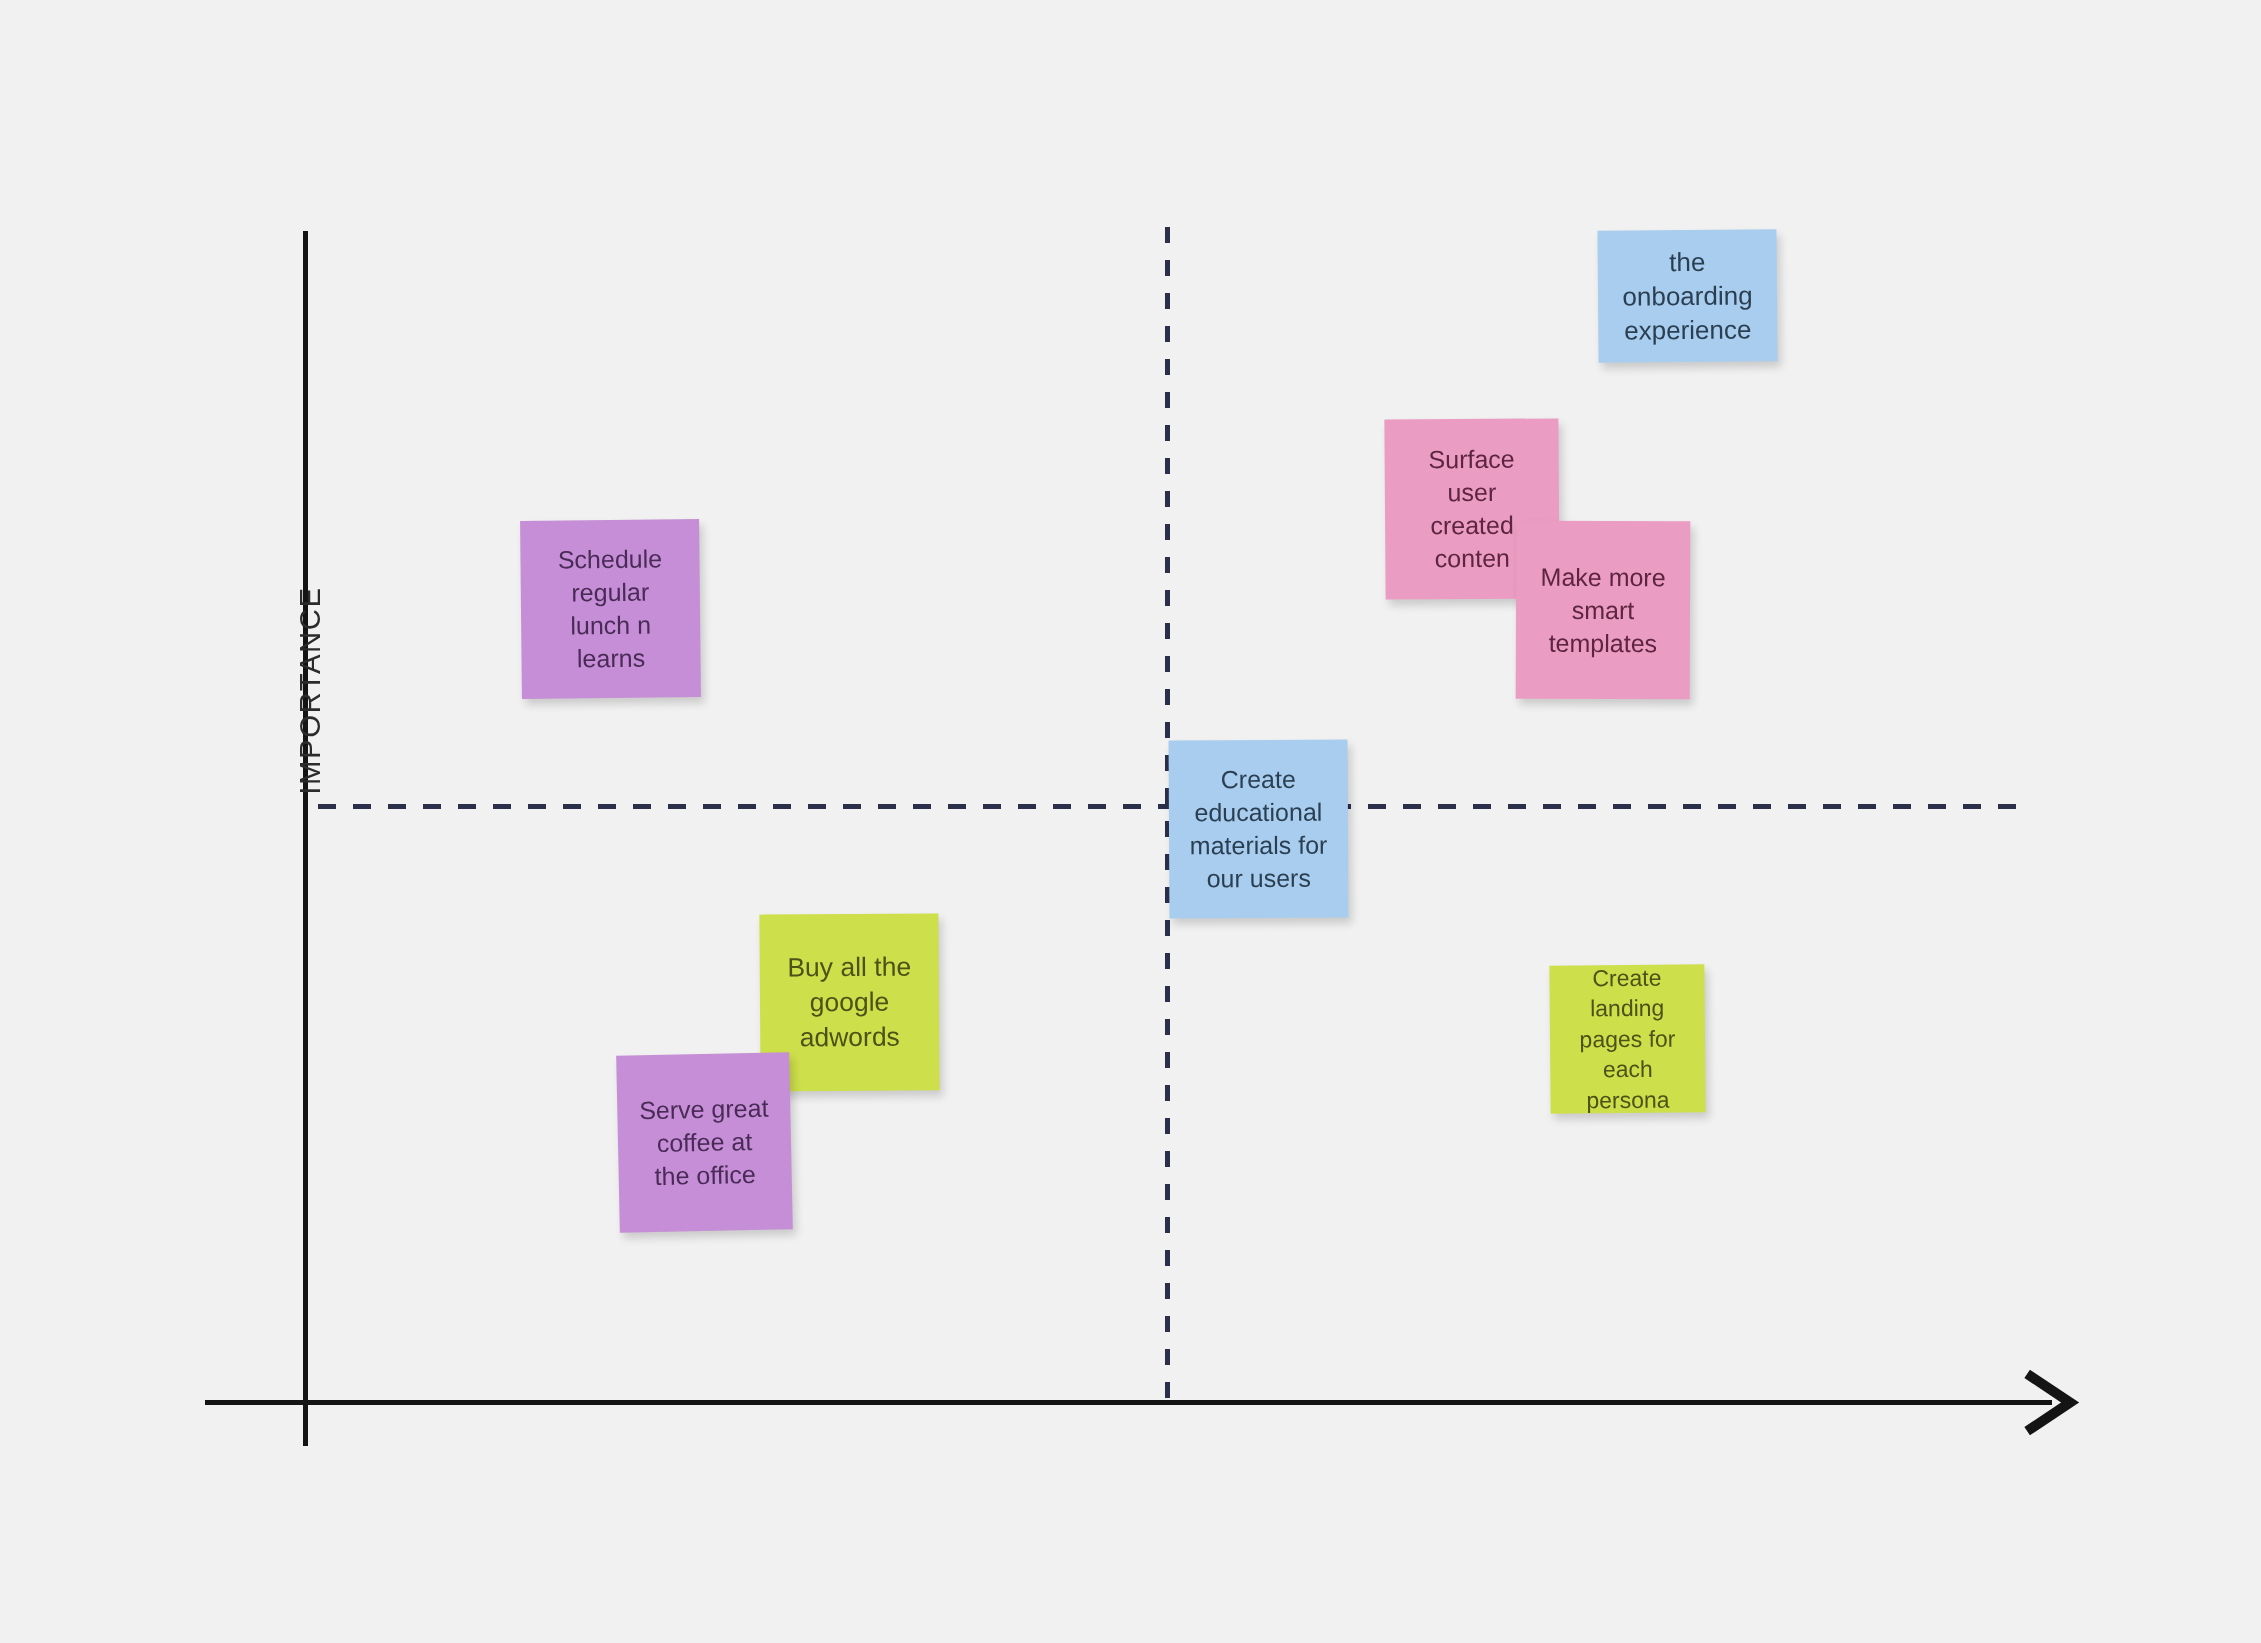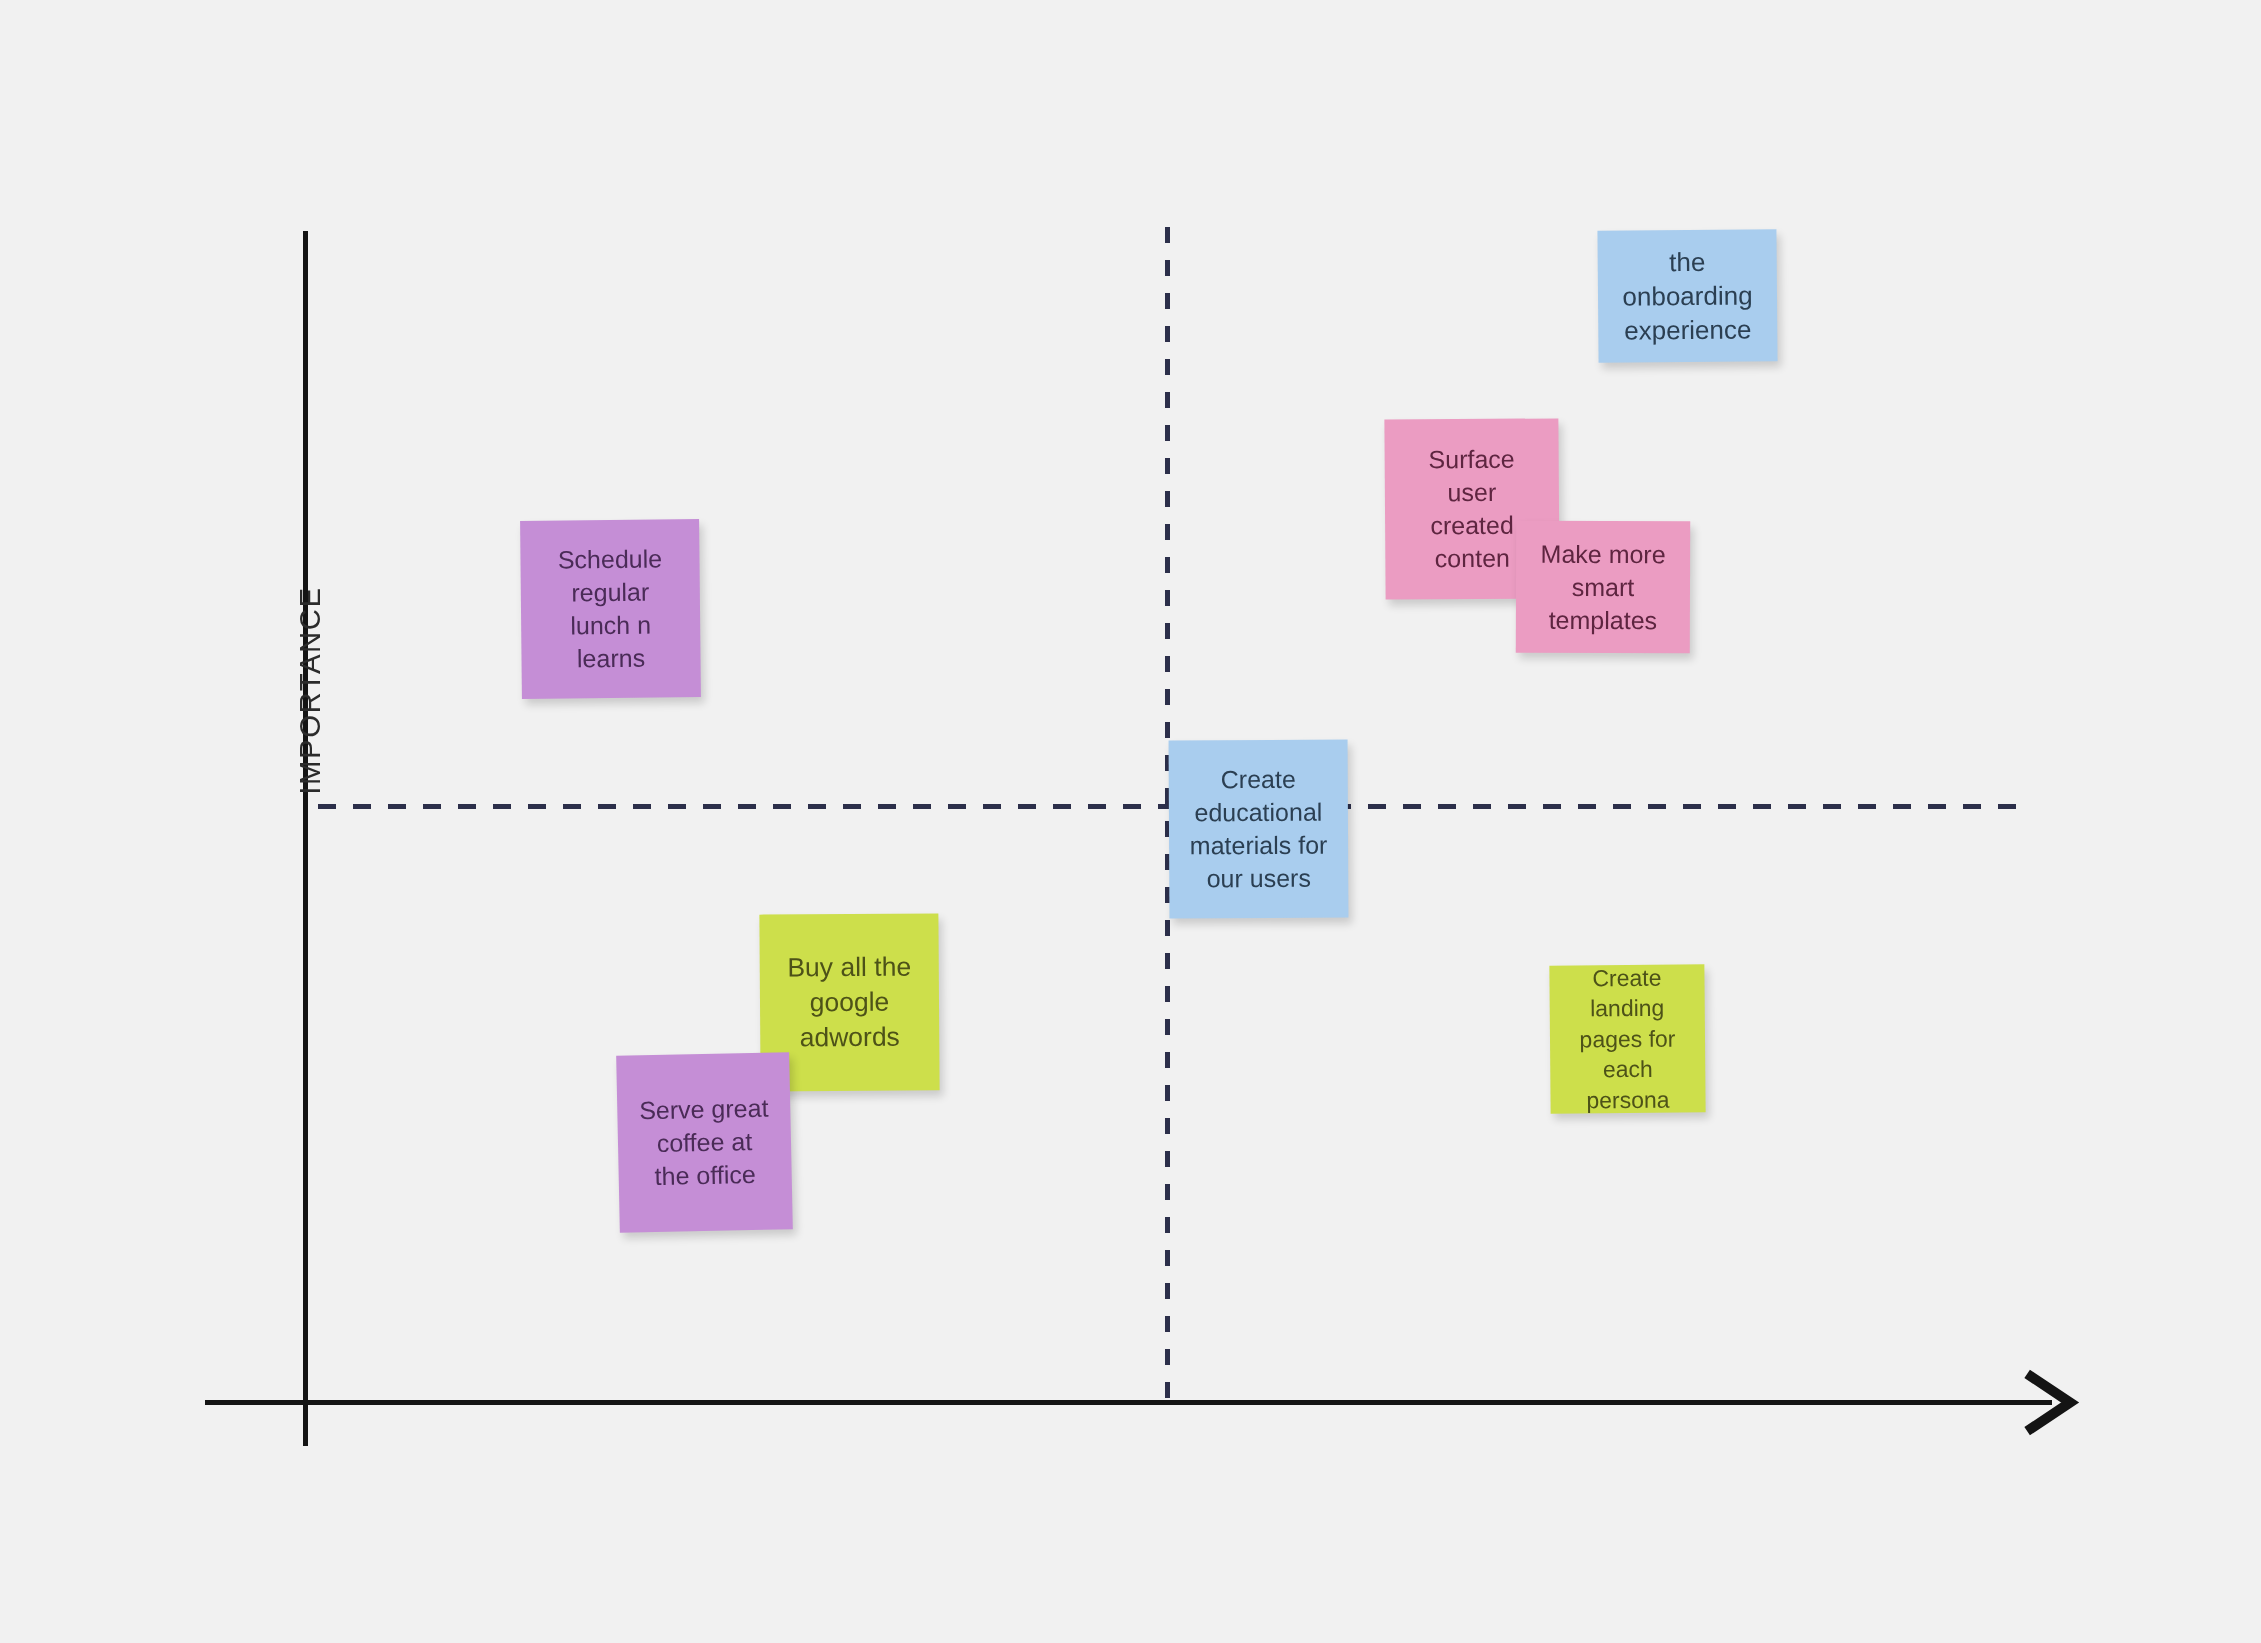--- a/index.html
+++ b/index.html
@@ -114,21 +114,21 @@
 
   .note.blue   { background: #a9cdee; }
   .note.blue .note-text { color: #2b3f52; }
 
   .note.green  { background: #cddf4b; }
   .note.green .note-text { color: #4d5218; }
 
   
   #note-schedule-lunch  { left: 521px;  top: 520px;  width: 179px; height: 178px; transform: rotate(-0.6deg); }
   #note-surface-ugc     { left: 1385px; top: 419px;  width: 174px; height: 180px; transform: rotate(-0.4deg); z-index: 2; }
-  #note-smart-templates { left: 1516px; top: 521px;  width: 174px; height: 132px; transform: rotate(0.2deg); z-index: 3; }
+  #note-smart-templates { left: 1516px; top: 521px;  width: 174px; height: 178px; transform: rotate(0.2deg); z-index: 3; }
   #note-onboarding      { left: 1598px; top: 230px;  width: 179px; height: 132px; transform: rotate(-0.5deg); }
   #note-educational     { left: 1169px; top: 740px; width: 179px; height: 178px; transform: rotate(-0.3deg); z-index: 4; }
   #note-adwords         { left: 760px; top: 914px; width: 179px; height: 177px; transform: rotate(-0.4deg); }
   #note-coffee          { left: 618px; top: 1054px; width: 173px; height: 177px; transform: rotate(-1.2deg); z-index: 2; }
   #note-landing-pages   { left: 1550px; top: 965px; width: 155px; height: 148px; transform: rotate(-0.5deg); }
 
   #note-onboarding .note-text    { font-size: 26px; }
   #note-educational .note-text   { font-size: 25px; }
   #note-landing-pages .note-text { font-size: 23px; }
   #note-surface-ugc .note-text   { font-size: 25px; text-align: center; }

